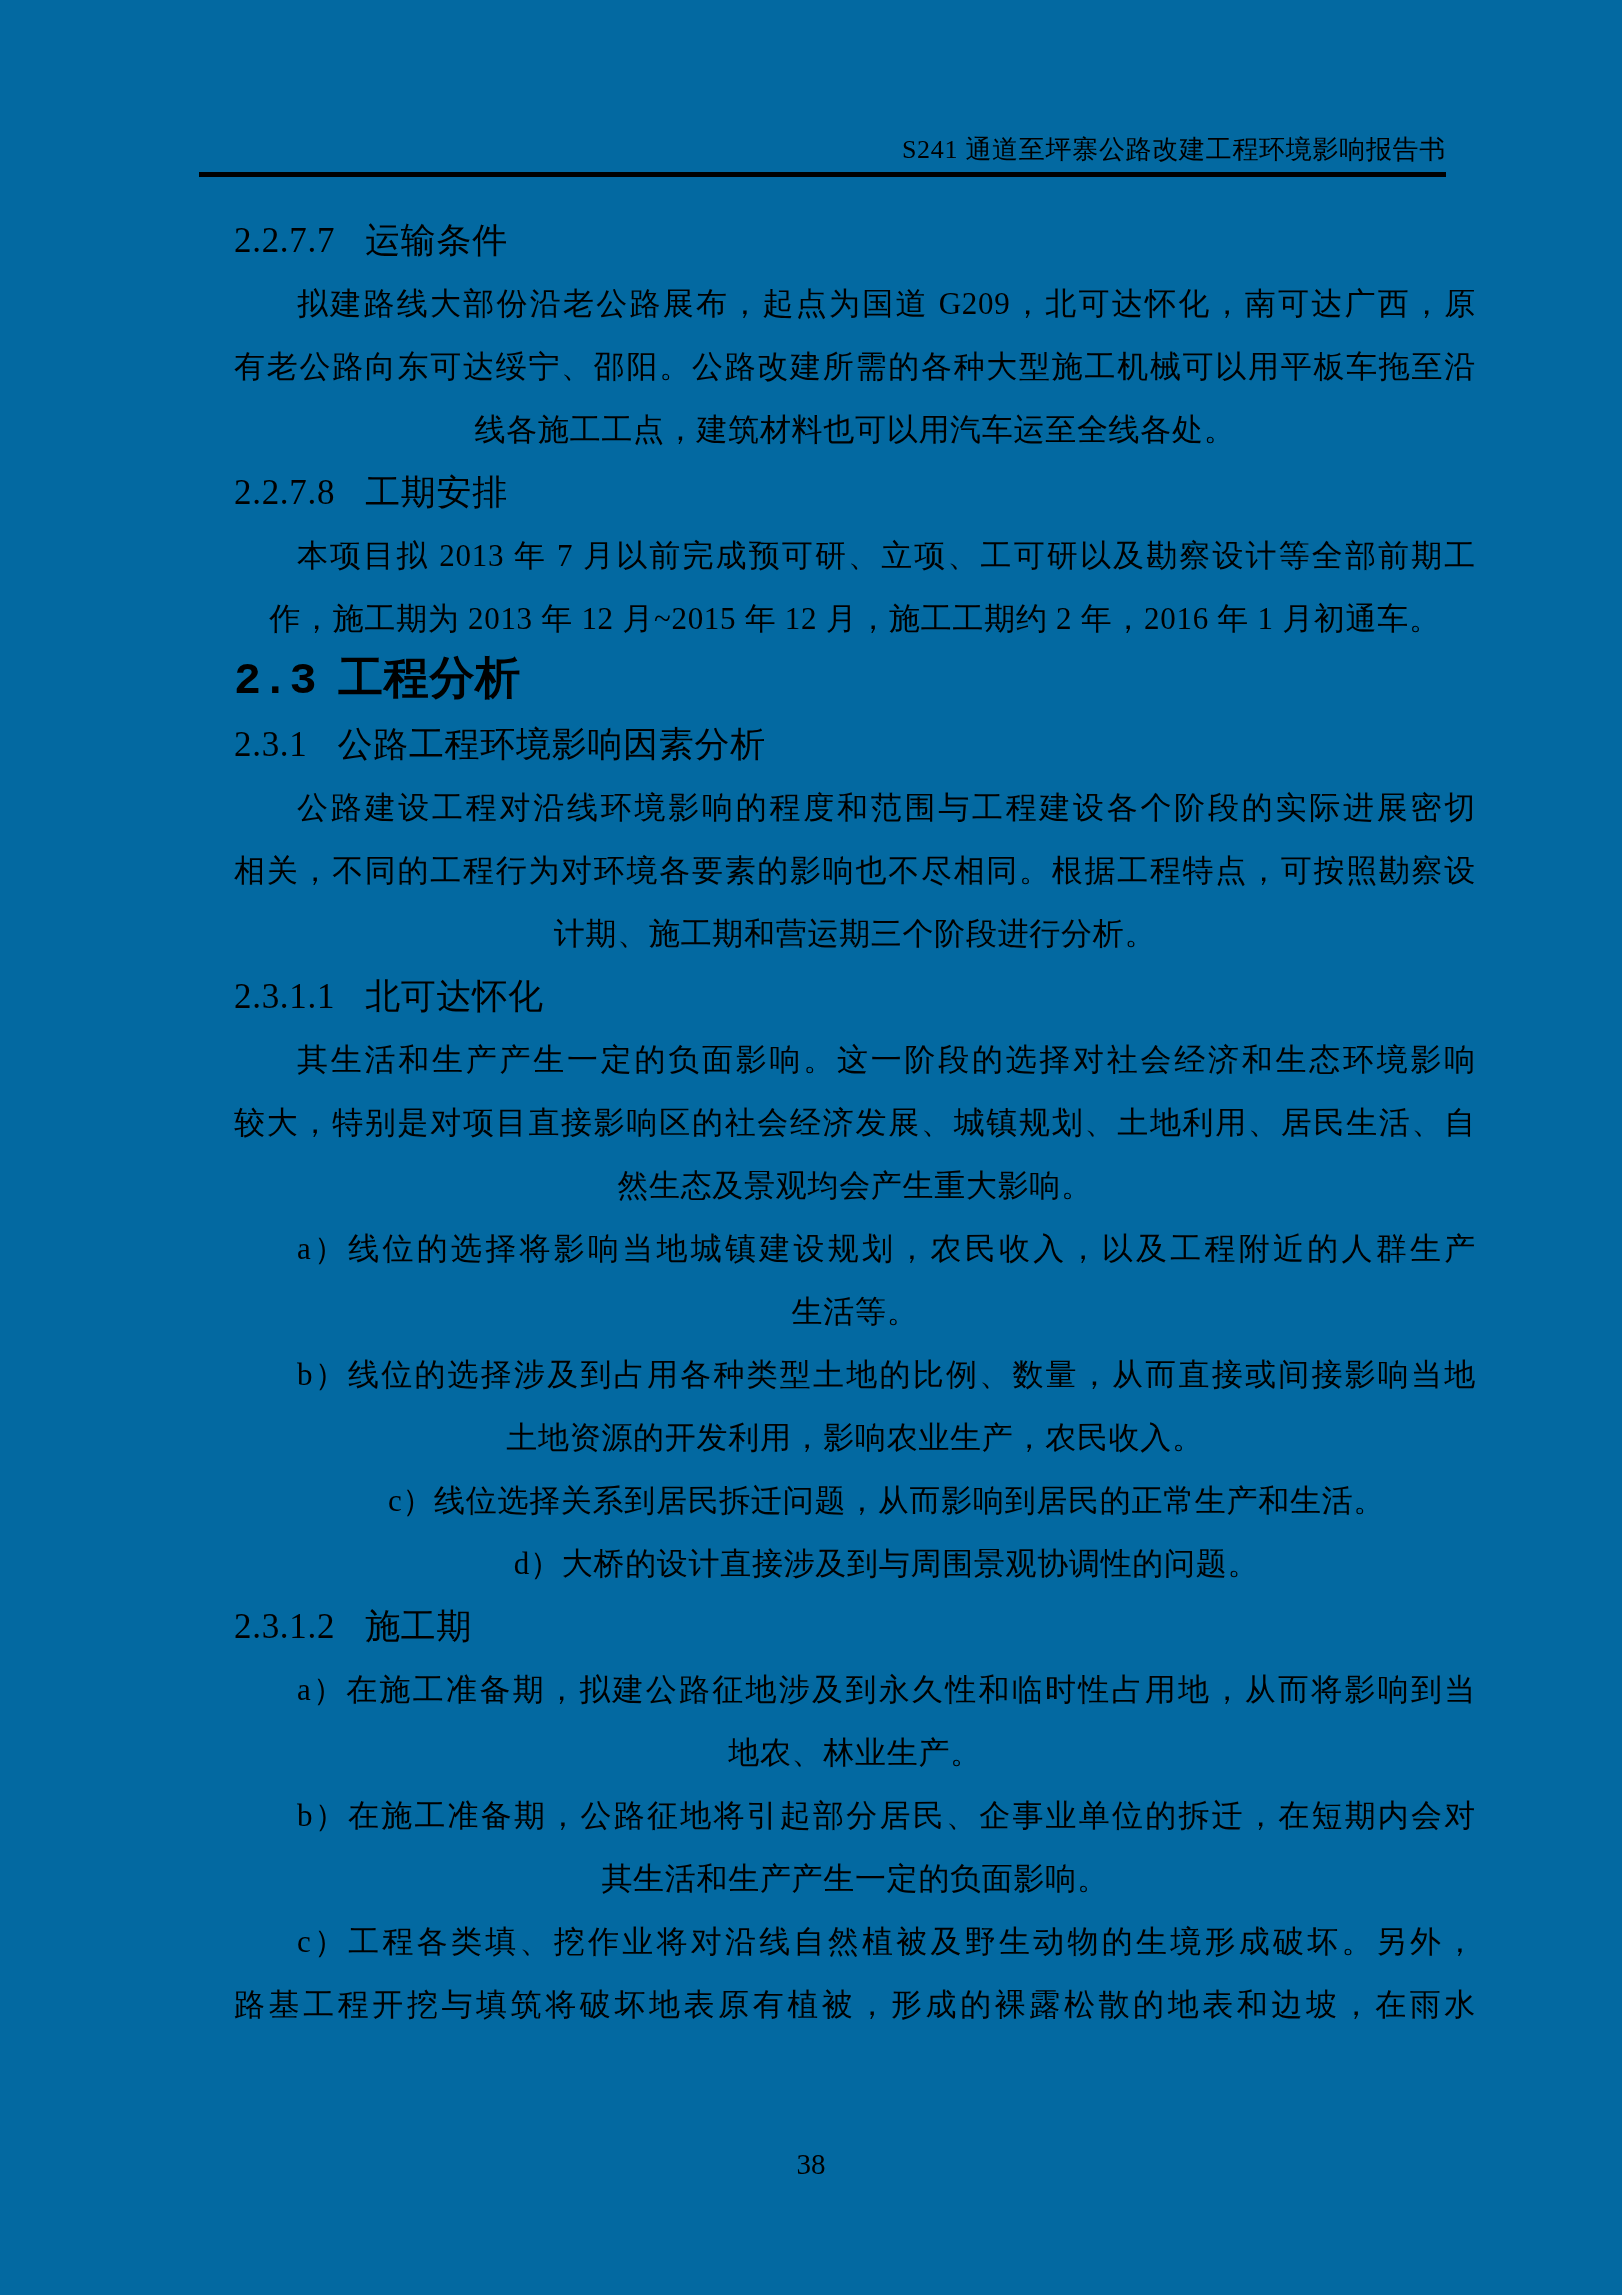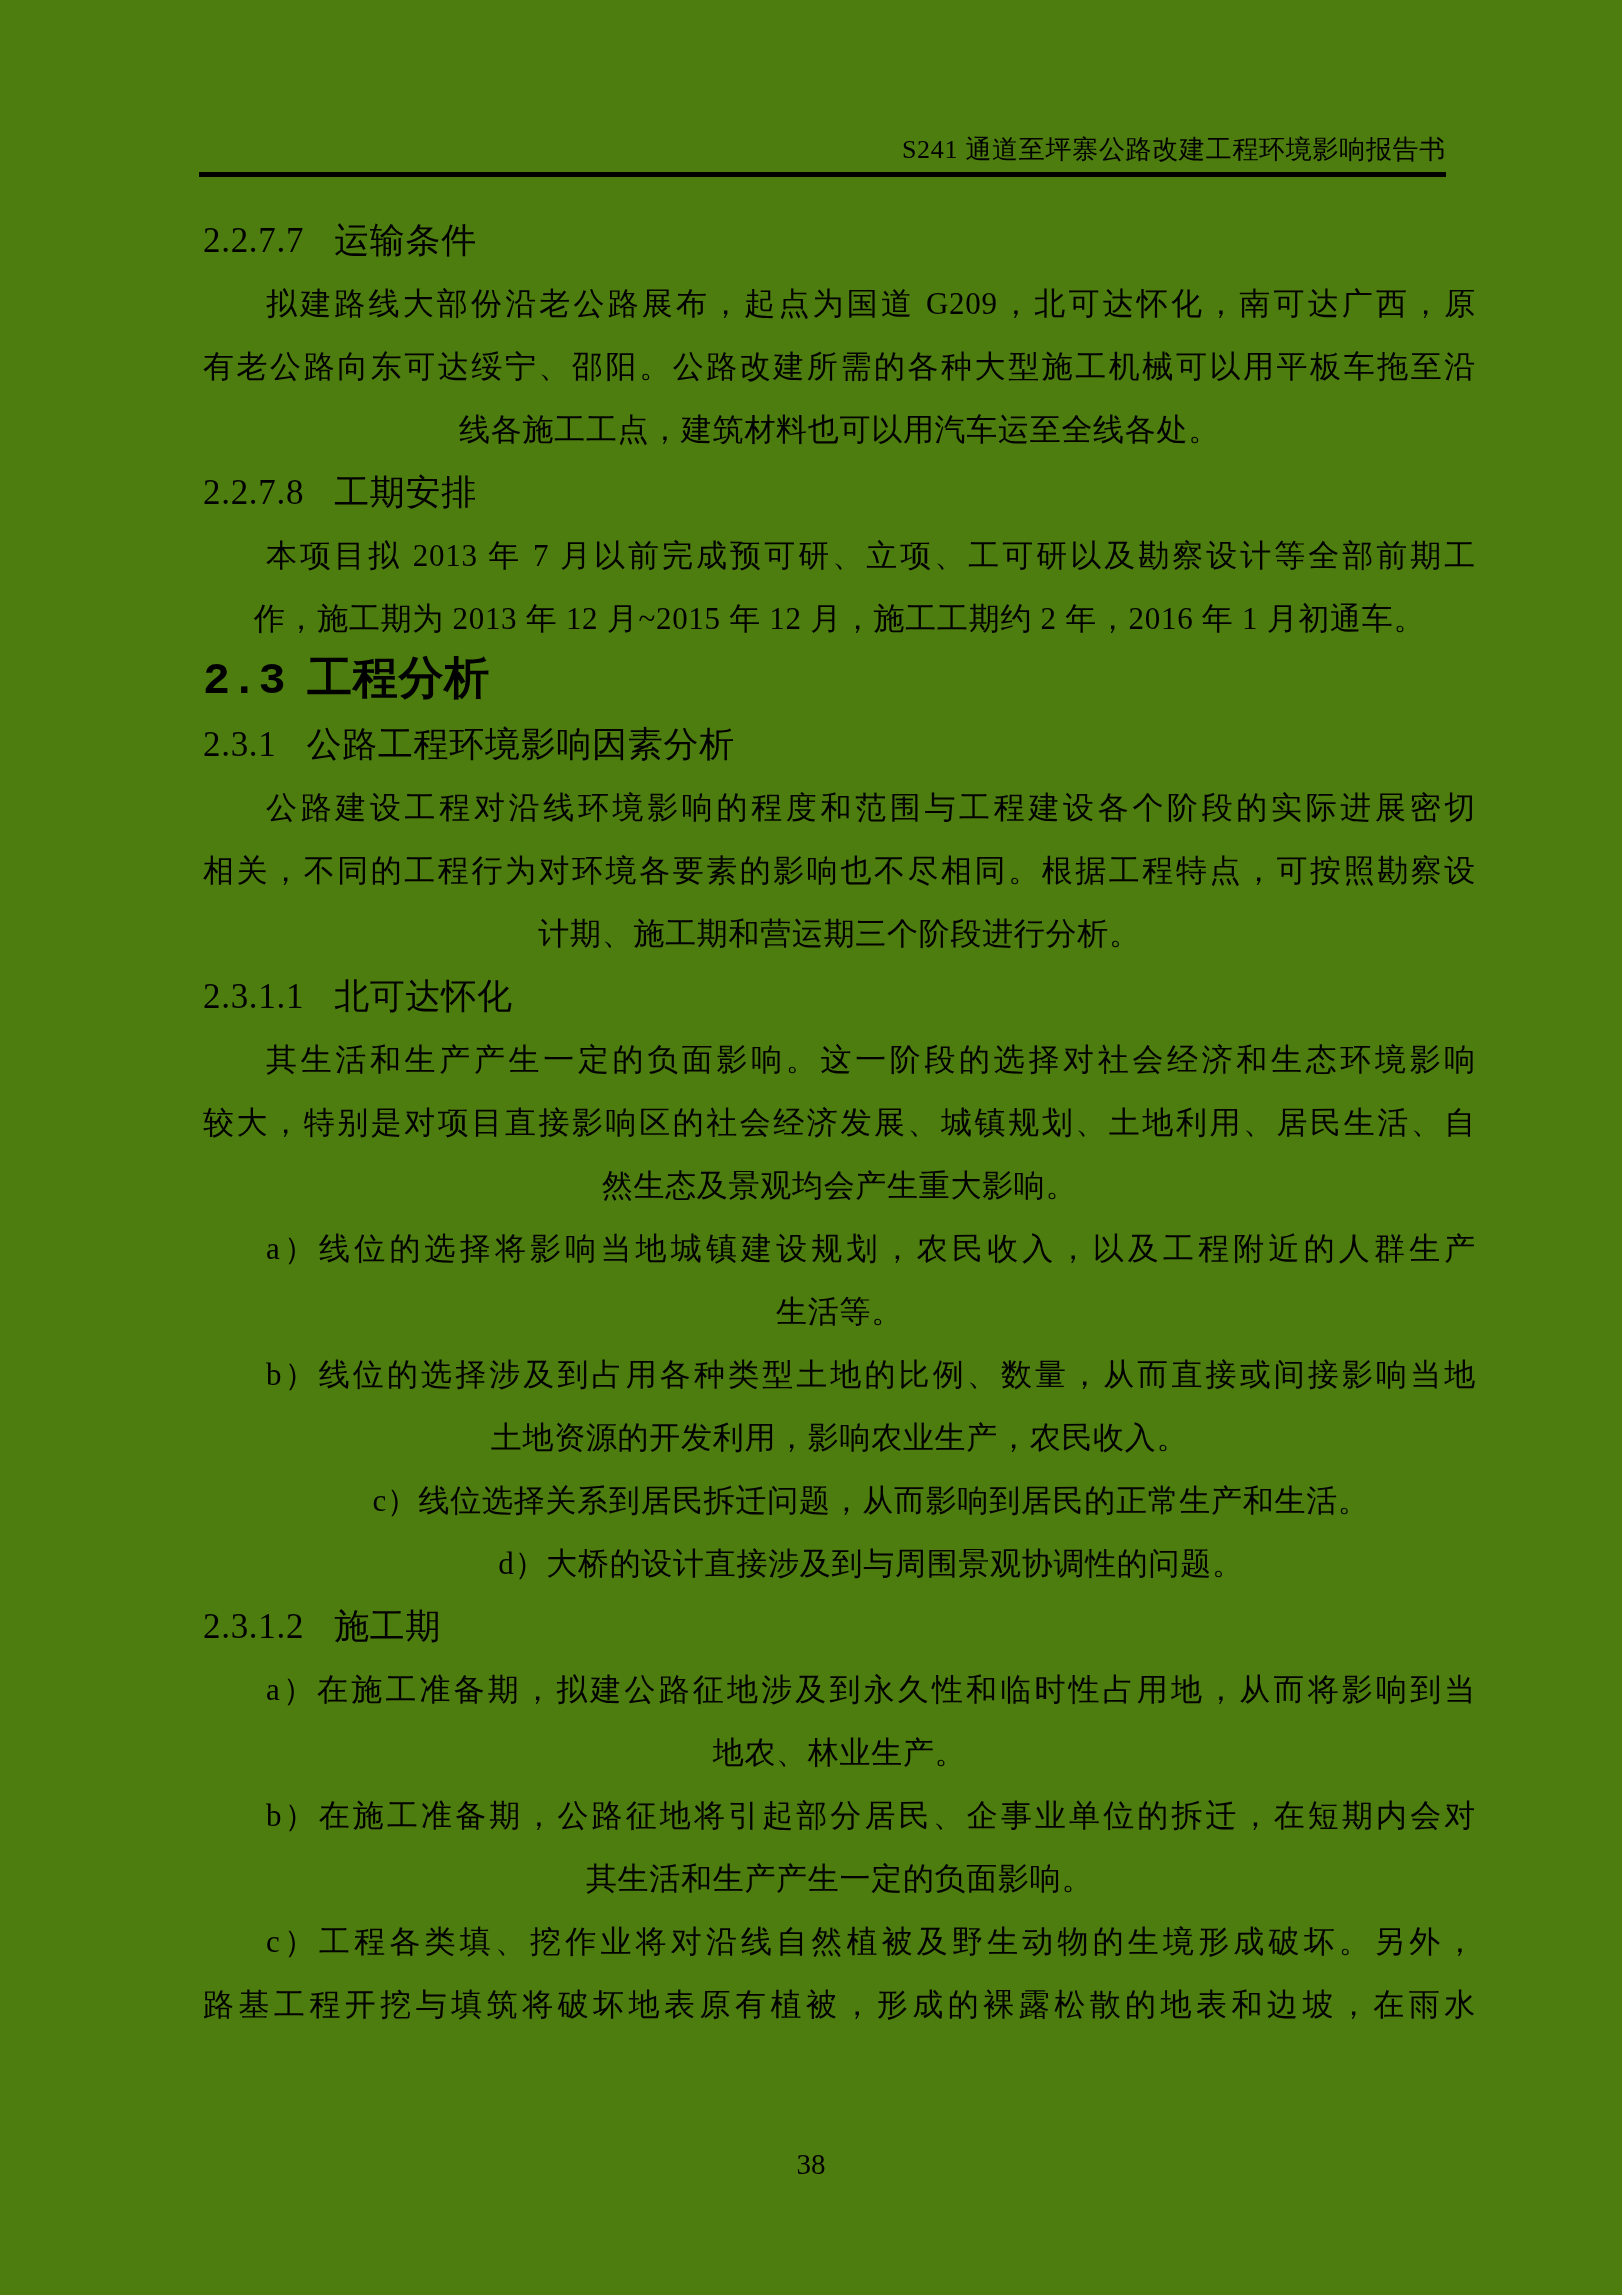--- a/index.html
+++ b/index.html
@@ -1,21 +1,21 @@
 <!DOCTYPE html>
 <html style="font-size:10.5px"><head>
 <meta charset="utf-8">
 <style>
   html, body { margin: 0; padding: 0; background: #e8e8e8; }
   .page {
     position: relative;
     width: 1622px;
     height: 2295px;
     margin: 0 auto;
-    background: #4d7c0f;
+    background: #0369a1;
     color: #000000;
     font-family: "Liberation Serif", "DejaVu Serif", serif;
     overflow: hidden;
   }
   .header-title {
     position: absolute;
     top: 133px;
     left: 199px;
     width: 1247px;
     text-align: right;
@@ -35,20 +35,21 @@
     position: absolute;
     top: 209px;
     left: 203px;
     width: 1273px;
   }
   .line {
     height: 63px;
     line-height: 63px;
     font-size: 31px;
     letter-spacing: 0.7px;
+    margin-left: 31px;
   }
   .full {
     text-align: justify;
     text-align-last: justify;
   }
   .end { text-align: center; }
   .indent { text-indent: 63px; }
   .h3 {
     font-size: 35px;
     letter-spacing: 0.7px;

